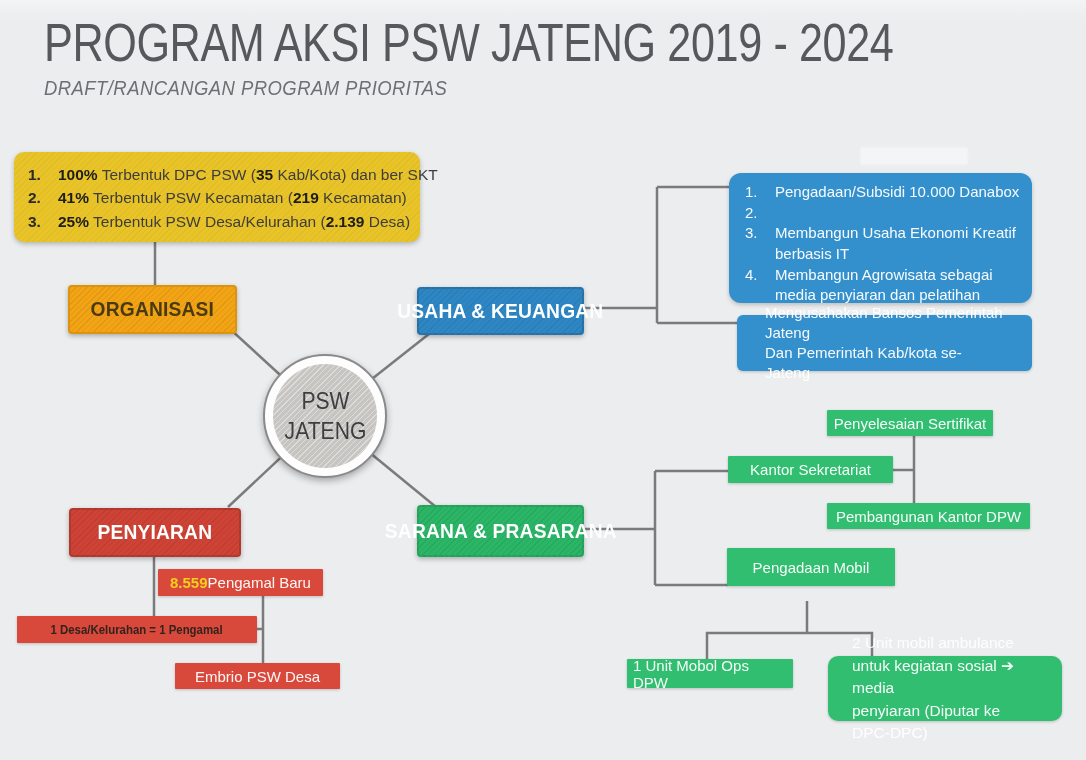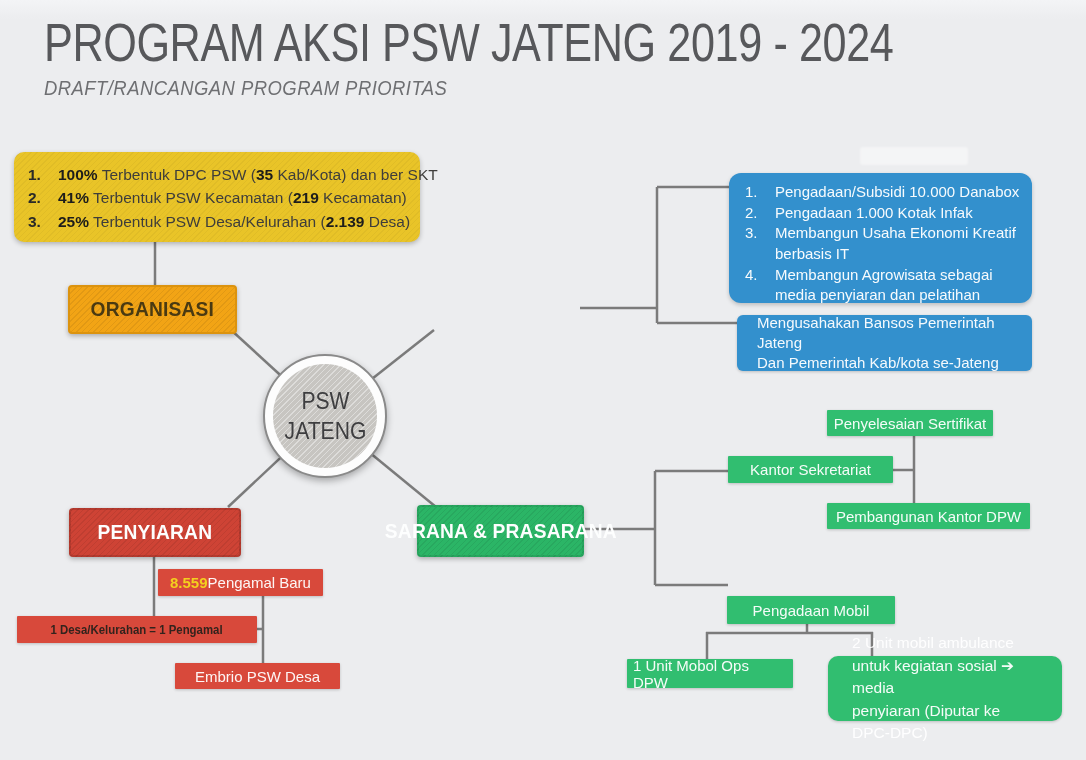--- a/index.html
+++ b/index.html
@@ -160,20 +160,23 @@
     </div>
     <div class="goal-row">
       <span class="goal-num">3.</span>
       <span class="goal-text"><b>25%</b><span> Terbentuk PSW Desa/Kelurahan (</span><b>2.139</b><span> Desa)</span></span>
     </div>
   </div>
 
   <div class="node orange hatch" style="left:68px;top:285px;width:165px;height:45px;">
     <span class="lbl">ORGANISASI</span>
   </div>
+  <div class="node blue hatch" style="left:417px;top:287px;width:163px;height:44px;">
+    <span class="lbl">USAHA &amp; KEUANGAN</span>
+  </div>
   <div class="node red hatch" style="left:69px;top:508px;width:168px;height:45px;">
     <span class="lbl">PENYIARAN</span>
   </div>
   <div class="node green hatch" style="left:417px;top:505px;width:163px;height:48px;">
     <span class="lbl">SARANA &amp; PRASARANA</span>
   </div>
 
   <div class="circle-outer">
     <div class="circle-inner">
       <div class="circle-text">
@@ -183,39 +186,38 @@
     </div>
   </div>
 
   <div class="num-list">
     <div class="num-row">
       <span class="num-cell">1.</span>
       <span>Pengadaan/Subsidi 10.000 Danabox</span>
     </div>
     <div class="num-row">
       <span class="num-cell">2.</span>
-      <span>Pengadaan 1.000 Kotak Infak</span>
     </div>
     <div class="num-row">
       <span class="num-cell">3.</span>
       <span>Membangun Usaha Ekonomi Kreatif berbasis IT</span>
     </div>
     <div class="num-row">
       <span class="num-cell">4.</span>
       <span>Membangun Agrowisata sebagai media penyiaran dan pelatihan</span>
     </div>
   </div>
 
-  <div class="info blue-bg pre" style="left:737px;top:315px;width:295px;height:56px;border-radius:6px;padding:0 20px;box-sizing:border-box;line-height:1.35;">Mengusahakan Bansos Pemerintah Jateng
+  <div class="info blue-bg pre" style="left:737px;top:315px;width:295px;height:56px;border-radius:6px;padding:0 28px;box-sizing:border-box;line-height:1.35;">Mengusahakan Bansos Pemerintah Jateng
 Dan Pemerintah Kab/kota se-Jateng</div>
 
   <div class="info green-bg center" style="left:827px;top:410px;width:166px;height:26px;">Penyelesaian Sertifikat</div>
   <div class="info green-bg center" style="left:728px;top:456px;width:165px;height:27px;">Kantor Sekretariat</div>
   <div class="info green-bg center" style="left:827px;top:503px;width:203px;height:26px;">Pembangunan Kantor DPW</div>
-  <div class="info green-bg center" style="left:727px;top:596px;width:168px;height:28px;">Pengadaan Mobil</div>
+  <div class="info green-bg center" style="left:727px;top:548px;width:168px;height:38px;">Pengadaan Mobil</div>
   <div class="info green-bg" style="left:627px;top:659px;width:166px;height:29px;padding:13px 6px;box-sizing:border-box;">1 Unit Mobol Ops DPW</div>
   <div class="info green-bg pre" style="left:828px;top:656px;width:234px;height:65px;border-radius:10px;padding:0 24px;box-sizing:border-box;line-height:1.45;font-size:15.5px;">2 Unit mobil ambulance
 untuk kegiatan sosial ➔ media
 penyiaran (Diputar ke DPC-DPC)</div>
 
   <div class="info red-bg center" style="left:158px;top:569px;width:165px;height:27px;">
     <span style="color:var(--pengamal-value-color,#F3CF1E);font-weight:bold;">8.559</span>
       <span> Pengamal Baru</span>
   </div>
   <div class="info red-bg center dark-text" style="left:17px;top:616px;width:240px;height:27px;">

